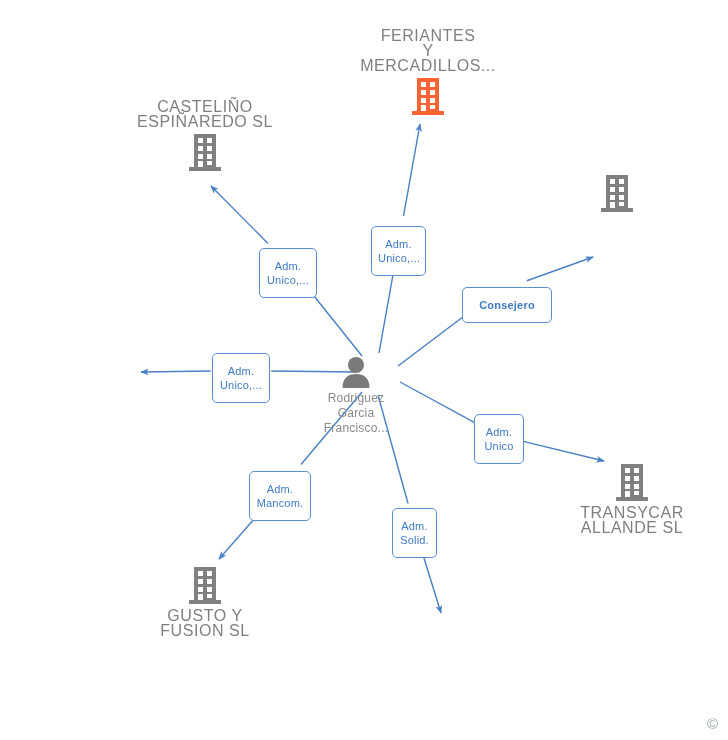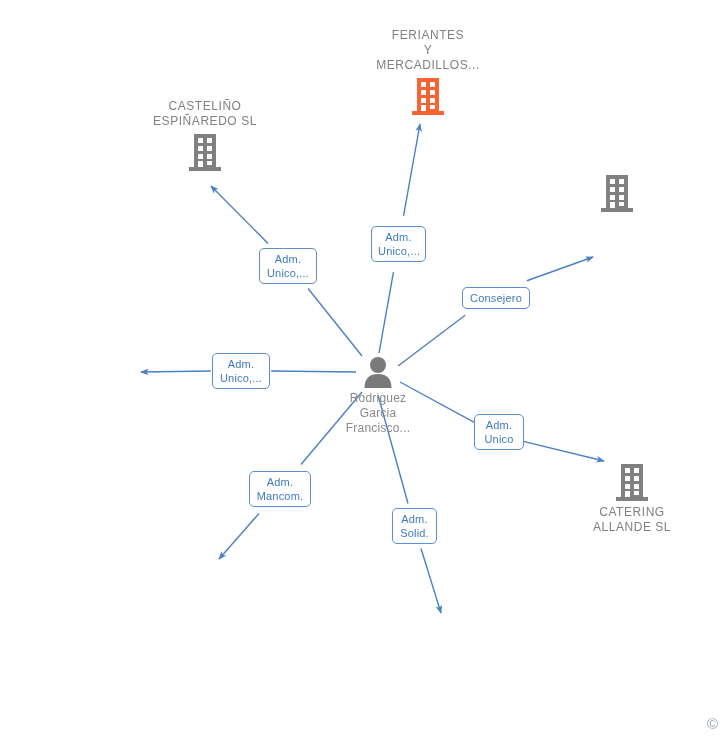--- a/index.html
+++ b/index.html
@@ -28,21 +28,21 @@
 
   
   .node {
     position: absolute;
     width: 160px;
     margin-left: -80px;
     text-align: center;
     line-height: 15px;
   }
   .node-label {
-    font-size: 12px;
+    font-size: 16px;
     letter-spacing: 0.55px;
     color: #808080;
     white-space: pre-line;
   }
   .node-label.person {
     letter-spacing: 0.2px;
     font-size: 12px;
     color: #8a8a8a;
   }
   .node-icon {
@@ -56,21 +56,21 @@
   .edge-label {
     position: absolute;
     box-sizing: border-box;
     background: #ffffff;
     border: 1.3px solid #5b8fd4;
     border-radius: 5px;
     color: #3f7ac4;
     font-size: 11px;
     line-height: 14px;
     text-align: center;
-    padding: 3px 6px;
+    padding: 10px 6px;
     white-space: pre-line;
     letter-spacing: 0.2px;
   }
 
   
   #watermark {
     position: absolute;
     right: 10px;
     bottom: 8px;
     display: flex;
@@ -179,43 +179,59 @@
       <rect x="2" y="35" width="32" height="4" fill="#808080"></rect>
       <rect x="11" y="6" width="5" height="5" fill="#ffffff"></rect>
       <rect x="20" y="6" width="5" height="5" fill="#ffffff"></rect>
       <rect x="11" y="14" width="5" height="5" fill="#ffffff"></rect>
       <rect x="20" y="14" width="5" height="5" fill="#ffffff"></rect>
       <rect x="11" y="22" width="5" height="5" fill="#ffffff"></rect>
       <rect x="20" y="22" width="5" height="5" fill="#ffffff"></rect>
       <rect x="11" y="29" width="5" height="6" fill="#ffffff"></rect>
       <rect x="20" y="29" width="5" height="4" fill="#ffffff"></rect>
     </svg>
-    <div class="node-label">CATERING
+    <div class="node-label">TRANSYCAR
 ALLANDE  SL</div>
   </div>
 
-
-
-  <div class="node label-bottom" style="left:378px; top:356px;">
+  <div class="node label-bottom" style="left:205px; top:565px;">
+    <svg class="node-icon" width="36" height="40" viewBox="0 0 36 40">
+      <rect x="7" y="2" width="22" height="33" fill="#808080"></rect>
+      <rect x="2" y="35" width="32" height="4" fill="#808080"></rect>
+      <rect x="11" y="6" width="5" height="5" fill="#ffffff"></rect>
+      <rect x="20" y="6" width="5" height="5" fill="#ffffff"></rect>
+      <rect x="11" y="14" width="5" height="5" fill="#ffffff"></rect>
+      <rect x="20" y="14" width="5" height="5" fill="#ffffff"></rect>
+      <rect x="11" y="22" width="5" height="5" fill="#ffffff"></rect>
+      <rect x="20" y="22" width="5" height="5" fill="#ffffff"></rect>
+      <rect x="11" y="29" width="5" height="6" fill="#ffffff"></rect>
+      <rect x="20" y="29" width="5" height="4" fill="#ffffff"></rect>
+    </svg>
+    <div class="node-label">GUSTO Y
+FUSION  SL</div>
+  </div>
+
+
+  <div class="node label-bottom" style="left:356px; top:356px;">
     <svg class="node-icon" width="30" height="32" viewBox="0 0 30 32">
       <circle cx="15" cy="9" r="8" fill="#7a7a7a"></circle>
       <path d="M 1.5 32 C 1.5 22 7 18 15 18 C 23 18 28.5 22 28.5 32 Z" fill="#7a7a7a"></path>
     </svg>
     <div class="node-label person">Rodriguez
 Garcia
 Francisco...</div>
   </div>
 
   <div class="edge-label" style="left:371px; top:226px; width:55px;">Adm.
 Unico,...</div>
 
   <div class="edge-label" style="left:259px; top:248px; width:58px;">Adm.
 Unico,...</div>
 
-  <div class="edge-label" style="left:462px; top:287px; width:68px;">Consejero</div>
+  <div class="edge-label" style="left:462px; top:287px; width:90px;font-weight:bold;">Consejero</div>
 
   <div class="edge-label" style="left:212px; top:353px; width:58px;">Adm.
 Unico,...</div>
 
   <div class="edge-label" style="left:474px; top:414px; width:50px;">Adm.
 Unico</div>
 
   <div class="edge-label" style="left:249px; top:471px; width:62px;">Adm.
 Mancom.</div>
 

